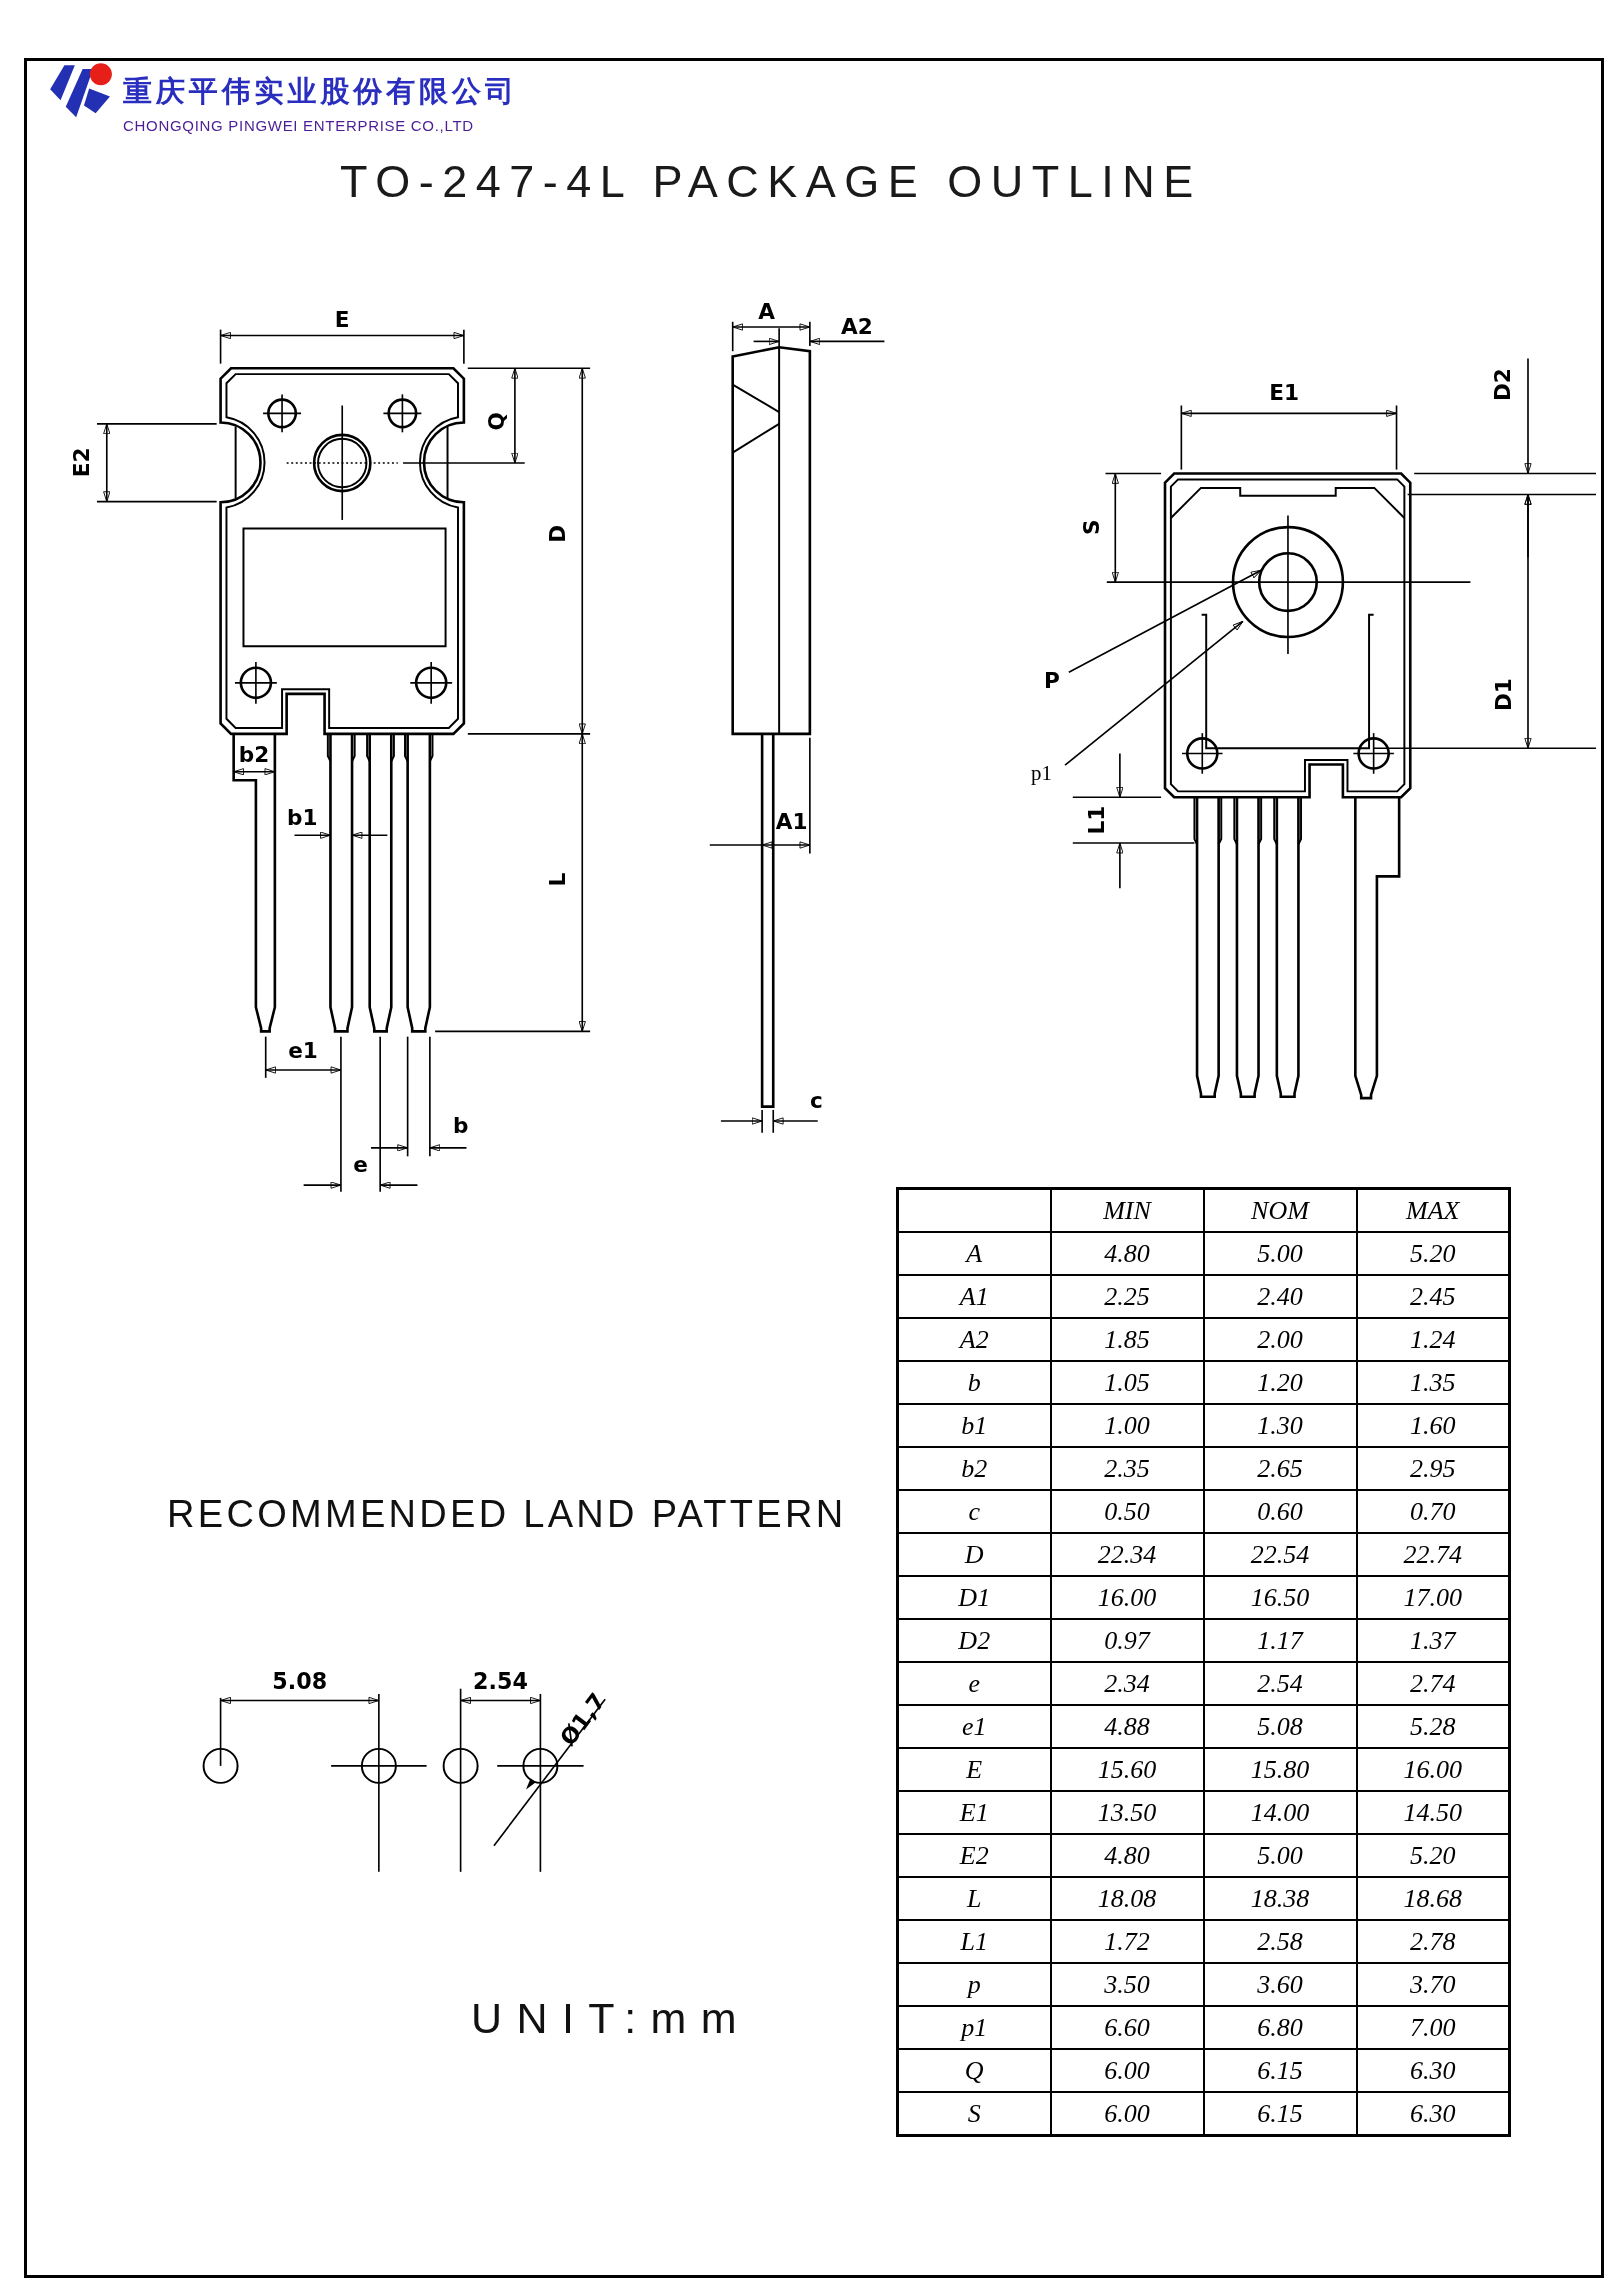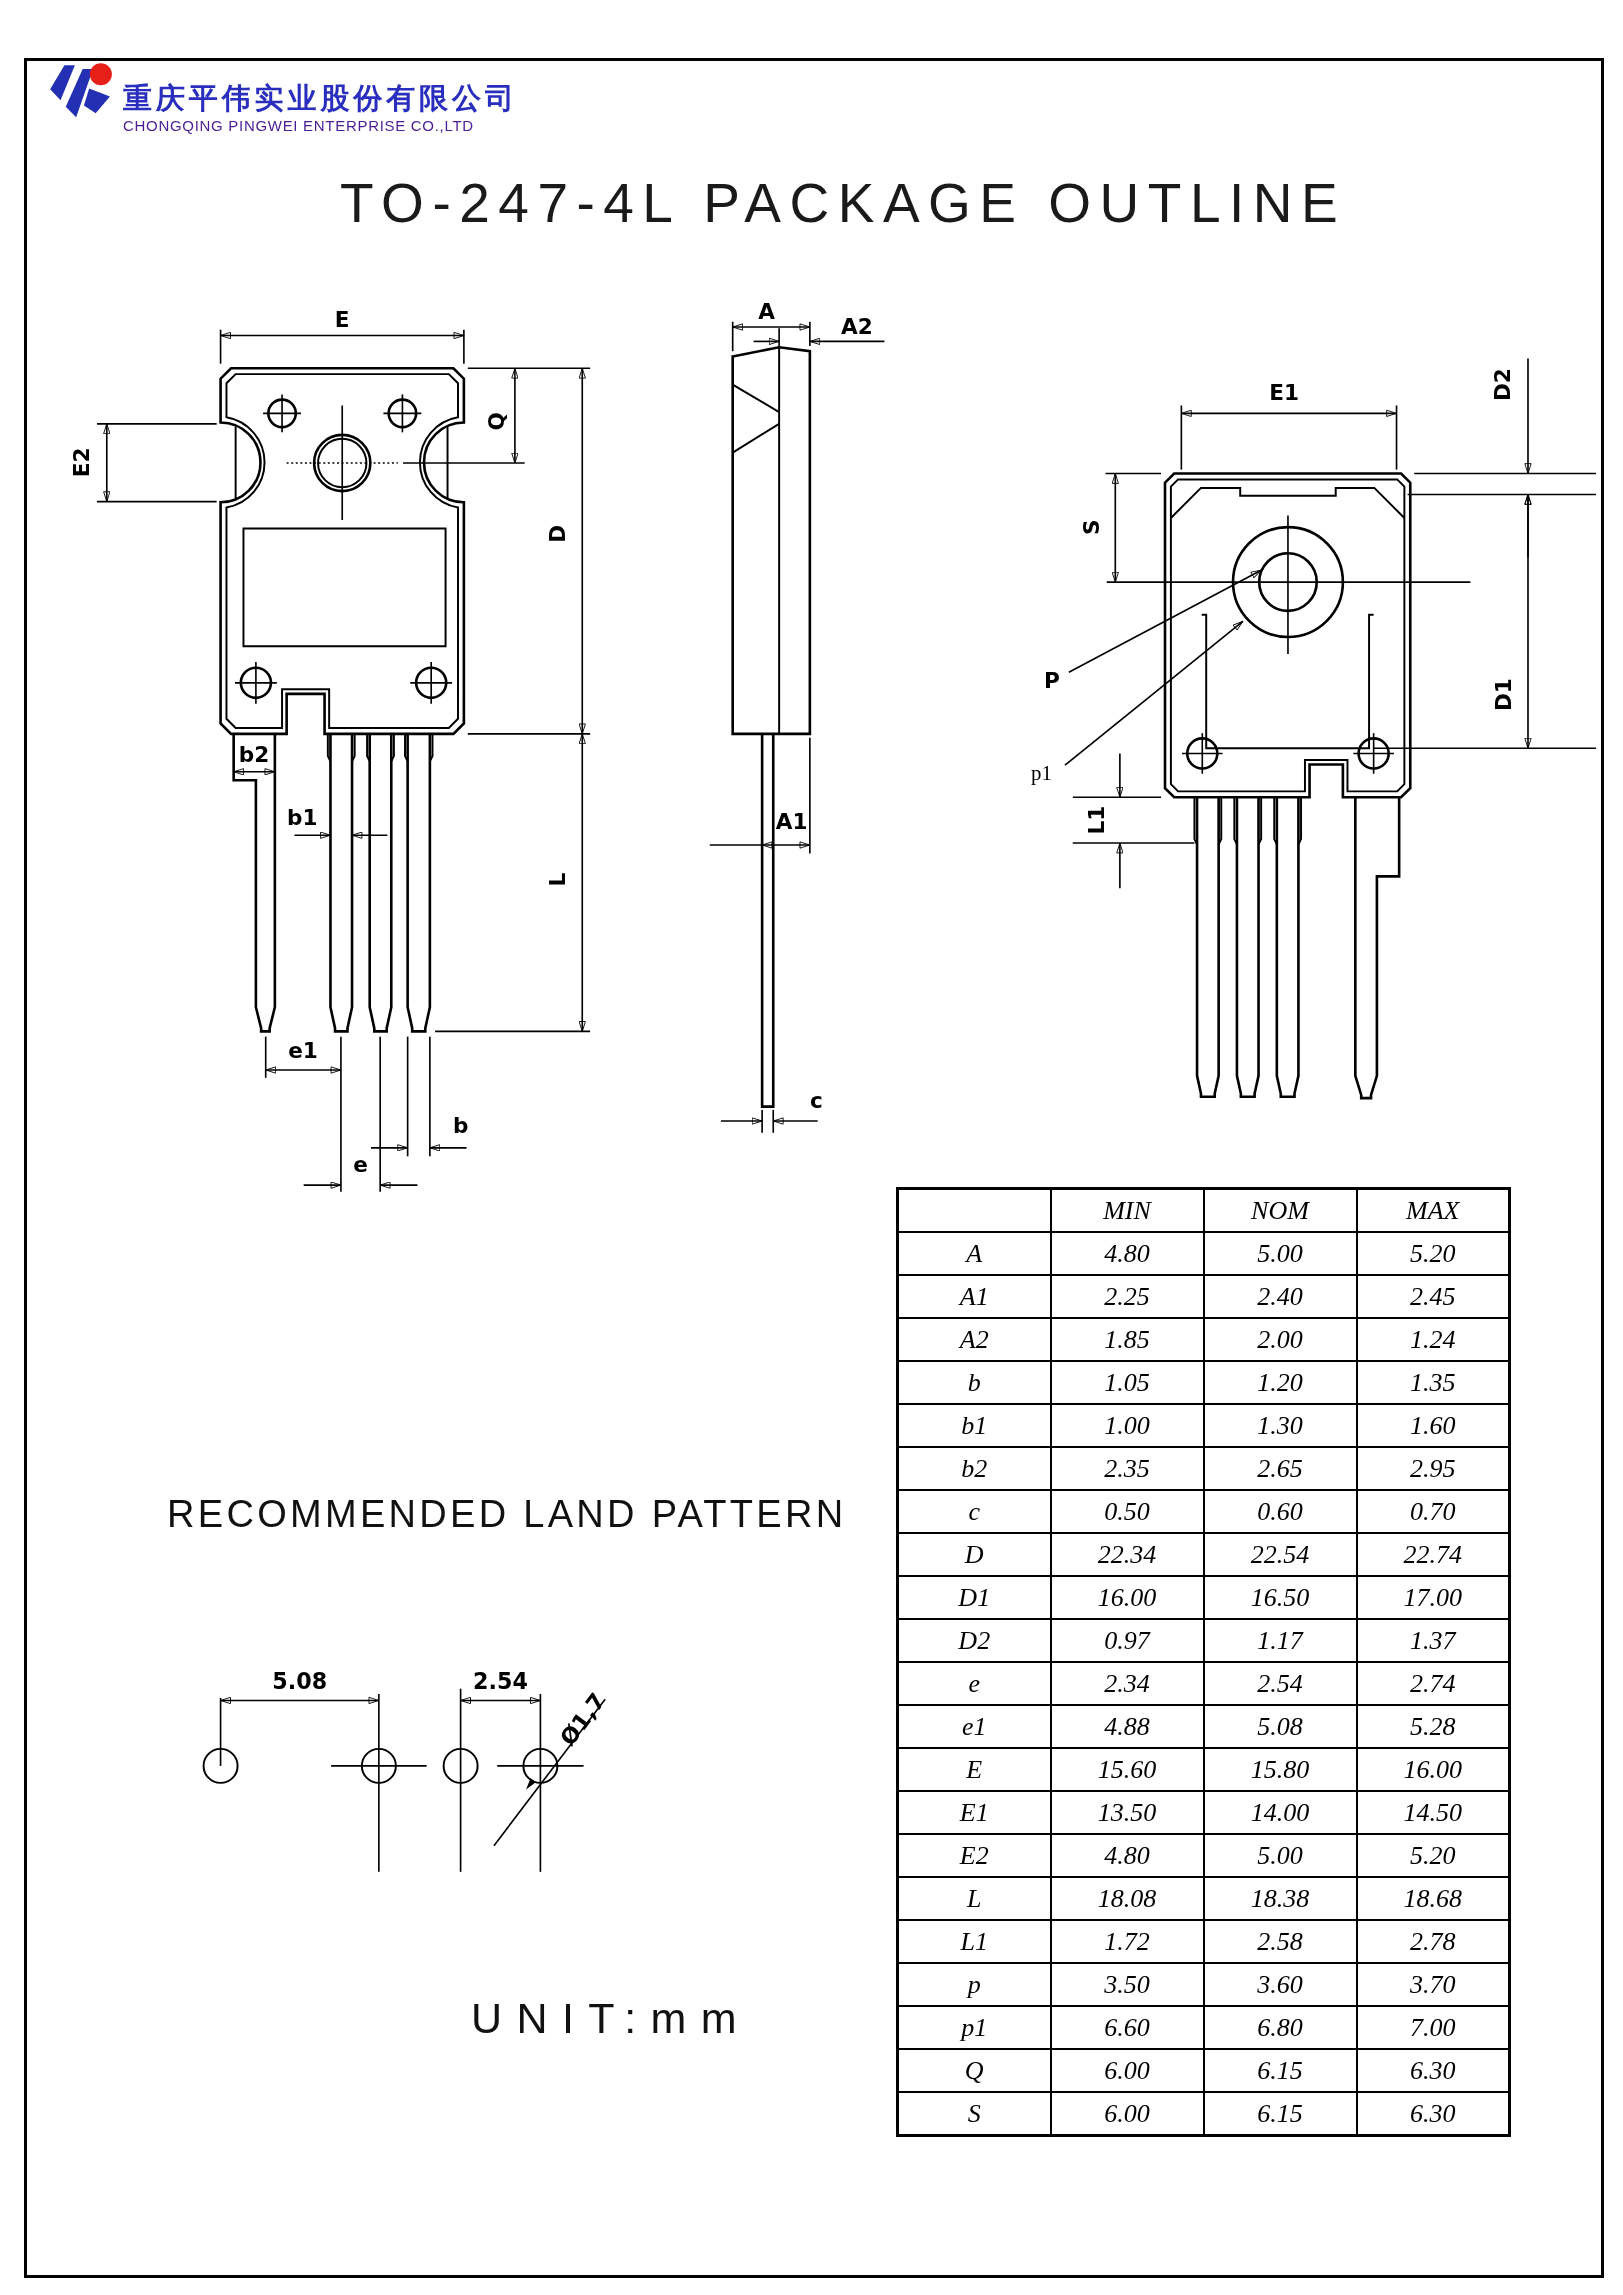--- a/index.html
+++ b/index.html
@@ -2,25 +2,25 @@
 <html style="font-size:10.5px"><head>
 <meta charset="utf-8">
 <style>
   html,body{margin:0;padding:0;background:#fff;}
   .page{position:relative;width:1623px;height:2295px;background:#fff;
         font-family:"Liberation Sans",sans-serif;color:#000;overflow:hidden;}
   .frame{position:absolute;left:23.6px;top:58px;width:1574px;height:2214px;
          border:3.9px solid #000;}
   .logo-wrap{position:absolute;left:46px;top:60px;width:458px;height:72px;}
   .logo-mark{position:absolute;left:0;top:0;}
-  .company-cn{position:absolute;left:77px;top:19px;font-size:29px;font-weight:bold;
+  .company-cn{position:absolute;left:77px;top:12px;font-size:29px;font-weight:bold;
               color:#2a2ebe;letter-spacing:3.9px;white-space:nowrap;}
   .company-en{position:absolute;left:77px;top:57px;font-size:15px;color:#4c1d95;
               letter-spacing:0.7px;white-space:nowrap;}
-  .doc-title{position:absolute;left:340px;top:171px;font-size:55px;letter-spacing:8.5px;
+  .doc-title{position:absolute;left:340px;top:156px;font-size:45px;letter-spacing:8.5px;
              white-space:nowrap;font-weight:400;color:#1a1a1a;}
   .land-title{position:absolute;left:167px;top:1493px;font-size:38px;letter-spacing:3.3px;
               white-space:nowrap;color:#111;}
   .unit-label{position:absolute;left:471px;top:1994px;font-size:43px;letter-spacing:14.4px;
               white-space:nowrap;color:#111;}
   .art{position:absolute;left:0;top:0;}
   .art path,.art line,.art circle,.art polyline{fill:none;stroke:#000;}
   .o4{stroke-width:4px;} .o3{stroke-width:3px;} .d25{stroke-width:2.5px;}
   .cl{stroke-width:2.5px;stroke-dasharray:3 4;}
   .cadlbl{font-family:"DejaVu Sans",sans-serif;font-weight:bold;font-size:33px;fill:#000;stroke:none;}

